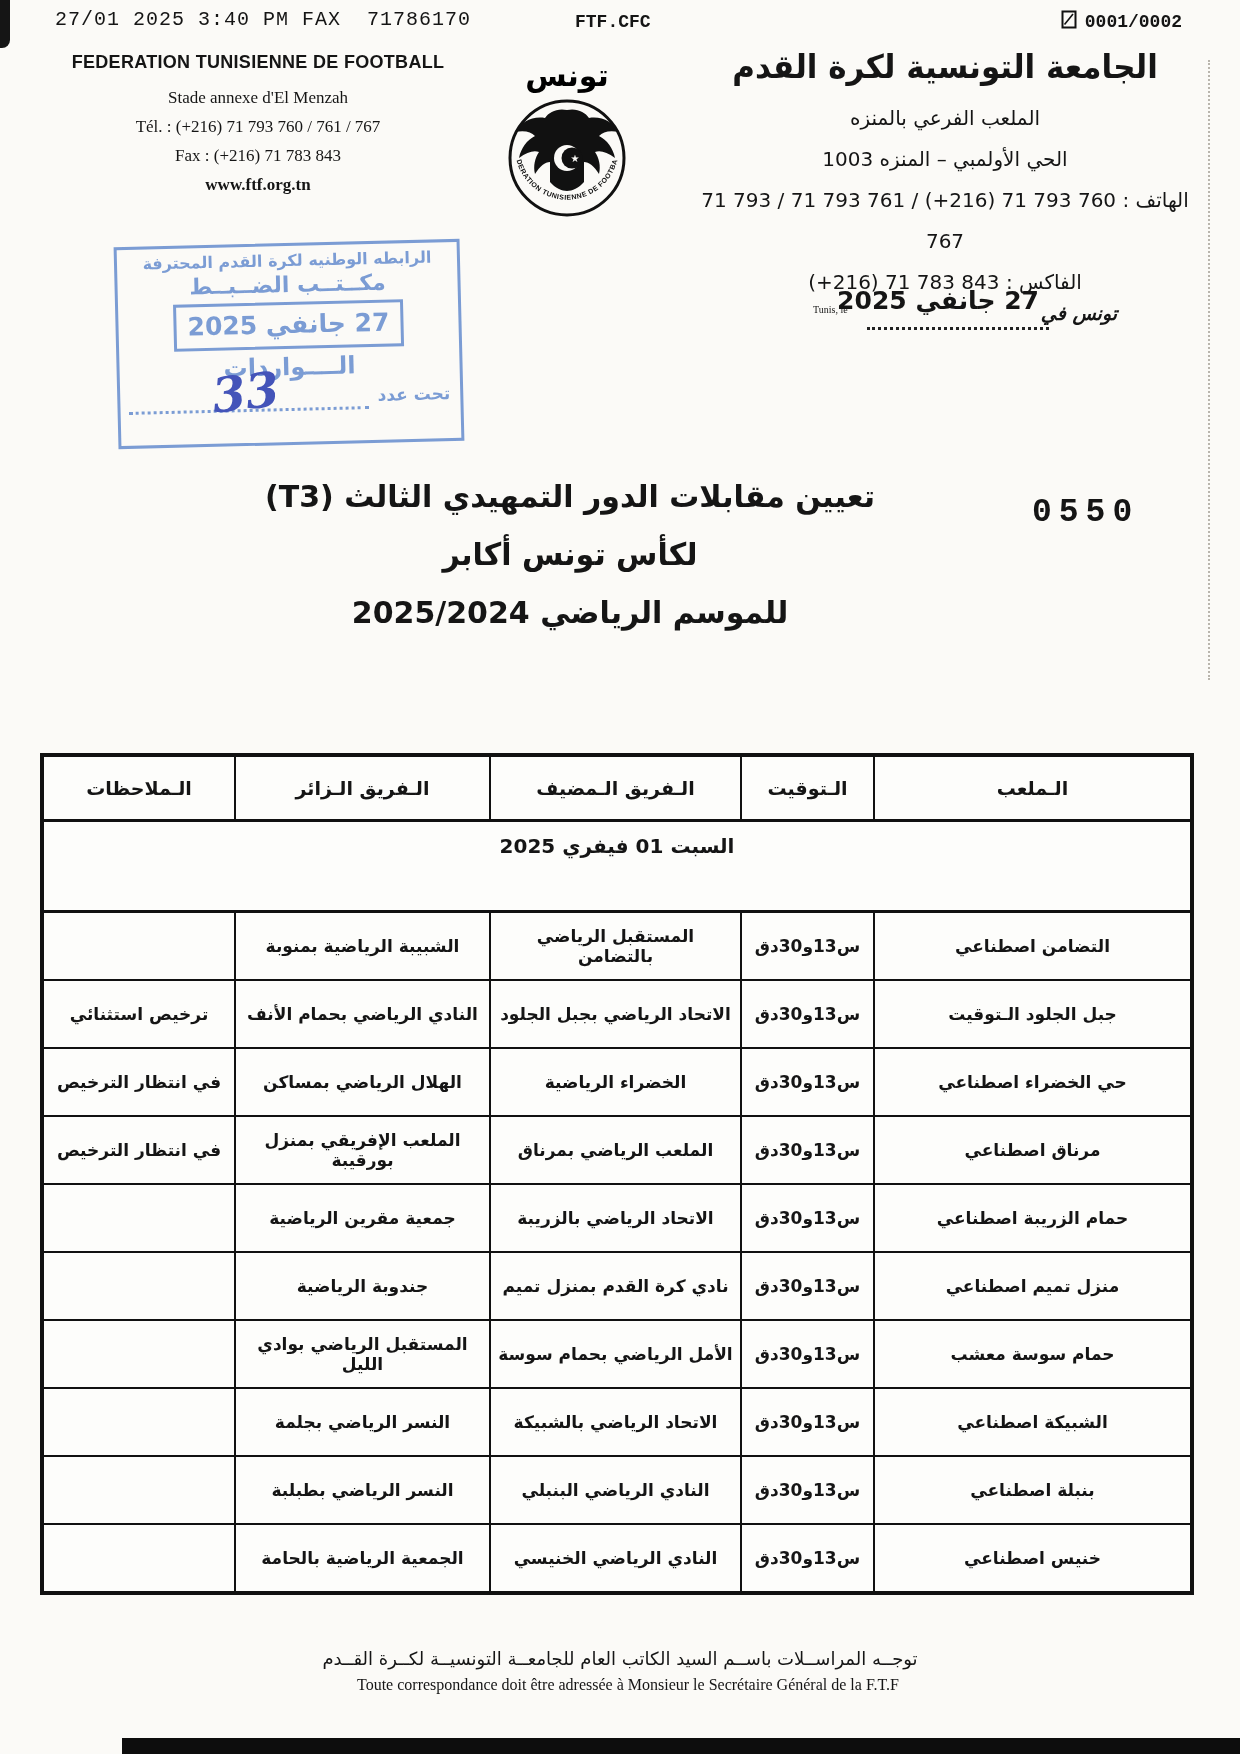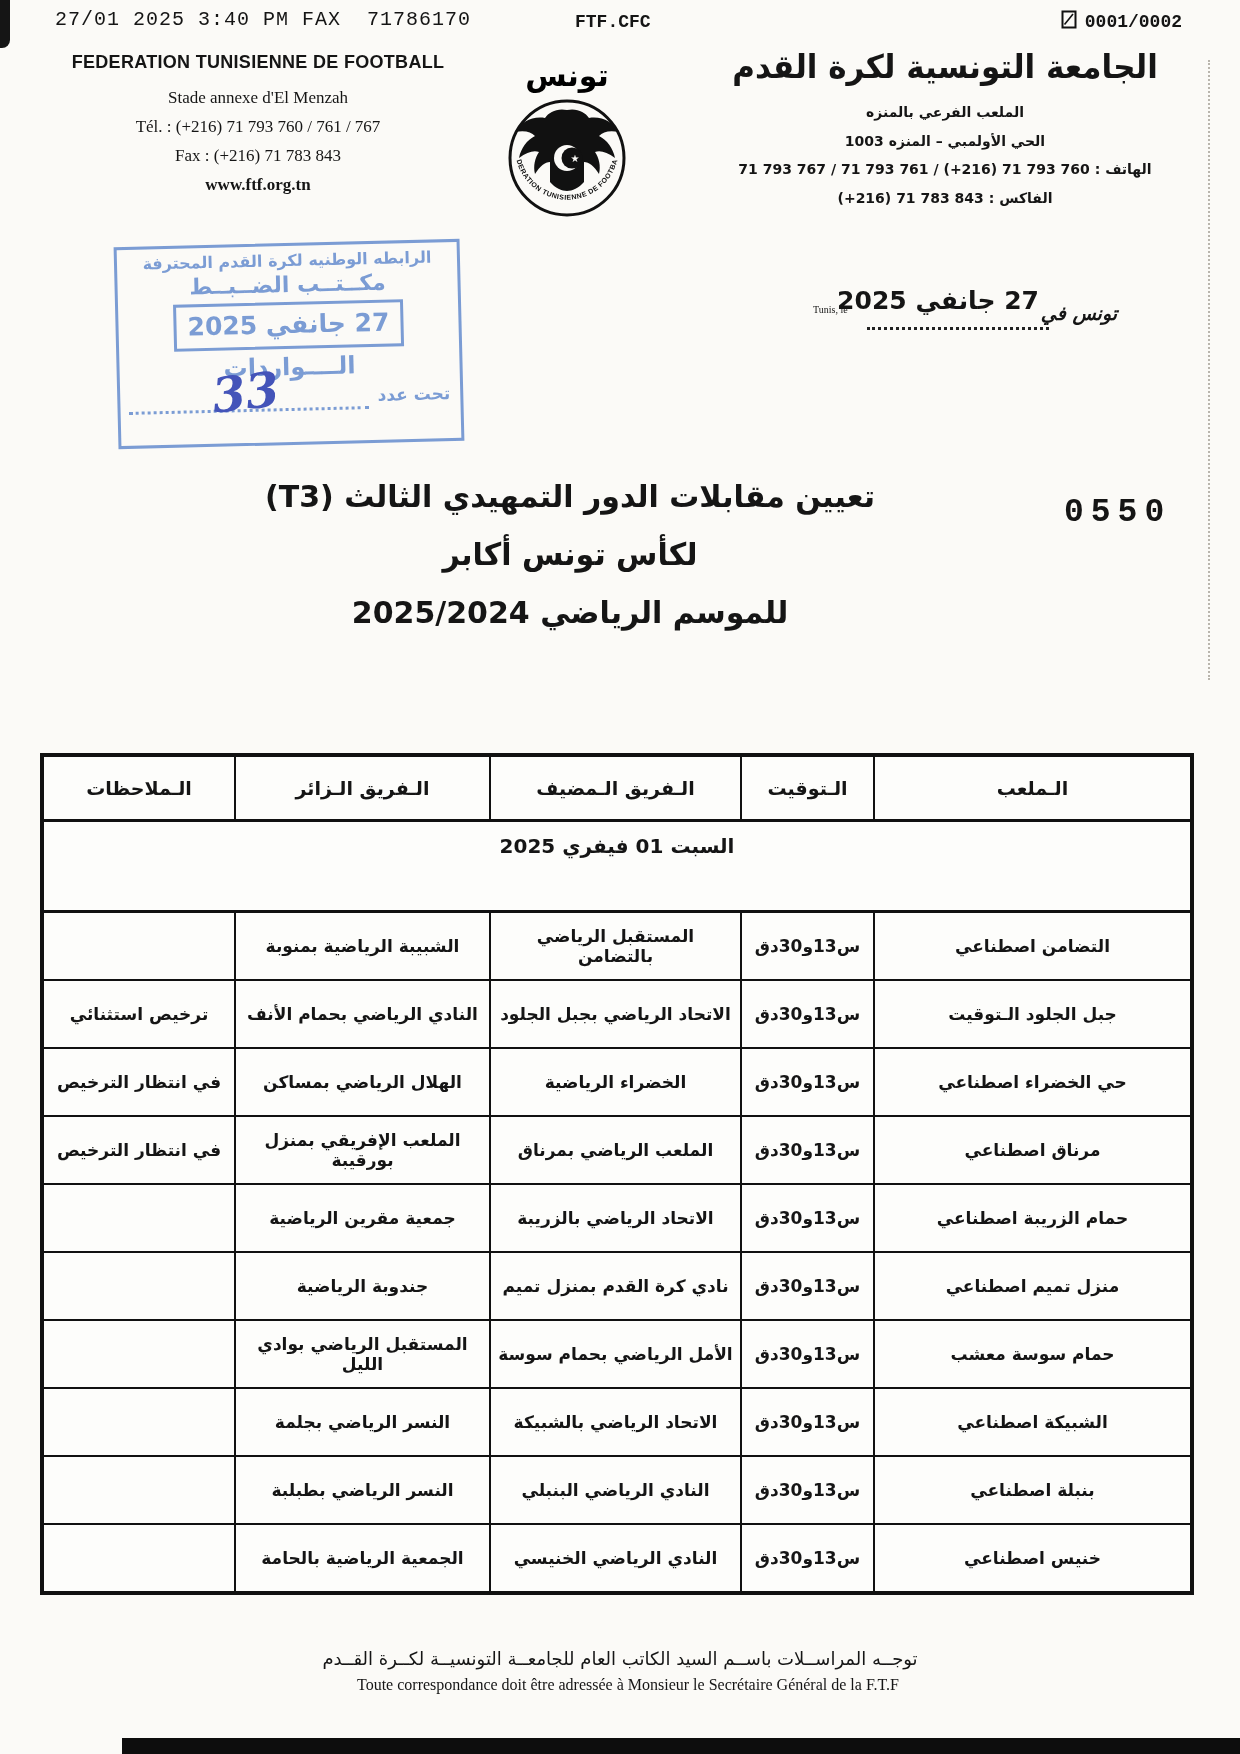--- a/index.html
+++ b/index.html
@@ -15,21 +15,21 @@
   
   .lh-fr{position:absolute;left:48px;top:52px;width:420px;text-align:center;}
   .lh-fr .t{font-family:"Liberation Sans",sans-serif;font-size:18px;font-weight:700;letter-spacing:.3px;margin-bottom:10px;}
   .lh-fr .l{font-family:"Liberation Serif","DejaVu Serif",serif;font-size:17px;line-height:1.72;}
   .lh-fr .w{font-family:"Liberation Serif","DejaVu Serif",serif;font-size:17px;font-weight:700;line-height:1.7;}
   .logo-wrap{position:absolute;left:487px;top:58px;width:160px;height:175px;}
   .logo-topcal{font-family:"DejaVu Sans",sans-serif;font-weight:700;font-size:30px;}
   .ringtext{font-family:"Liberation Sans",sans-serif;font-size:7px;font-weight:700;letter-spacing:.5px;fill:#111;}
   .lh-ar{position:absolute;right:40px;top:48px;width:510px;text-align:center;direction:rtl;}
   .lh-ar .t{font-size:31px;font-weight:700;margin-bottom:14px;transform:scaleY(1.05);}
-  .lh-ar .l{font-size:14px;font-weight:700;line-height:2.05;}
+  .lh-ar .l{font-size:20px;font-weight:400;line-height:2.05;}
   .ltr{direction:ltr;unicode-bidi:isolate;}
   
   .stamp{
     position:absolute;left:116px;top:243px;width:340px;height:196px;
     border:3px solid #7195d2;color:#7195d2;transform:rotate(-1.4deg);
     text-align:center;direction:rtl;font-weight:700;opacity:.92;
   }
   .stamp .s1{font-size:16px;margin-top:5px;}
   .stamp .s2{font-size:22px;margin-top:2px;}
   .stamp .dbox{width:212px;margin:5px auto 4px auto;border:3px solid #7195d2;padding:5px 6px 7px 6px;font-size:25px;letter-spacing:3px;}
@@ -41,21 +41,21 @@
     position:absolute;left:92px;top:-20px;font-size:48px;color:#3546b4;
     font-family:"DejaVu Serif",serif;font-style:italic;transform:rotate(-5deg);
   }
   
   .dateline{position:absolute;left:805px;top:290px;width:312px;height:44px;}
   .dateline .ar{position:absolute;right:0;top:12px;font-size:19px;font-weight:700;direction:rtl;font-style:italic;}
   .dateline .fr{position:absolute;left:8px;top:14px;font-family:"Liberation Serif","DejaVu Serif",serif;font-size:10px;}
   .dateline .dots{position:absolute;left:62px;right:68px;bottom:4px;border-bottom:3px dotted #222;}
   .dateline .dv{position:absolute;left:78px;right:78px;top:-4px;text-align:center;font-size:25px;font-weight:700;letter-spacing:2px;direction:rtl;white-space:nowrap;}
   
-  .refnum{position:absolute;left:1064px;top:494px;font-family:"Liberation Mono","DejaVu Sans Mono",monospace;font-size:33px;font-weight:700;letter-spacing:7px;}
+  .refnum{position:absolute;left:1032px;top:494px;font-family:"Liberation Mono","DejaVu Sans Mono",monospace;font-size:33px;font-weight:700;letter-spacing:7px;}
   
   .doctitle{position:absolute;left:130px;top:468px;width:880px;text-align:center;direction:rtl;}
   .doctitle div{font-size:30px;font-weight:800;line-height:58px;transform:scaleY(1.03);}
   
   table.matches{position:absolute;left:40px;top:753px;border-collapse:collapse;direction:rtl;table-layout:fixed;width:1152px;background:#fdfdfb;}
   table.matches td,table.matches th{border:2px solid #111;font-weight:700;text-align:center;vertical-align:middle;padding:2px 6px;}
   table.matches{border:4px solid #111;}
   tr.hdr th{height:58px;font-size:19px;border-bottom:3px solid #111;}
   tr.dateband td{height:74px;font-size:20px;vertical-align:top;padding-top:12px;border-top:3px solid #111;border-bottom:3px solid #111;}
   tr.match td{height:62px;font-size:17px;}

